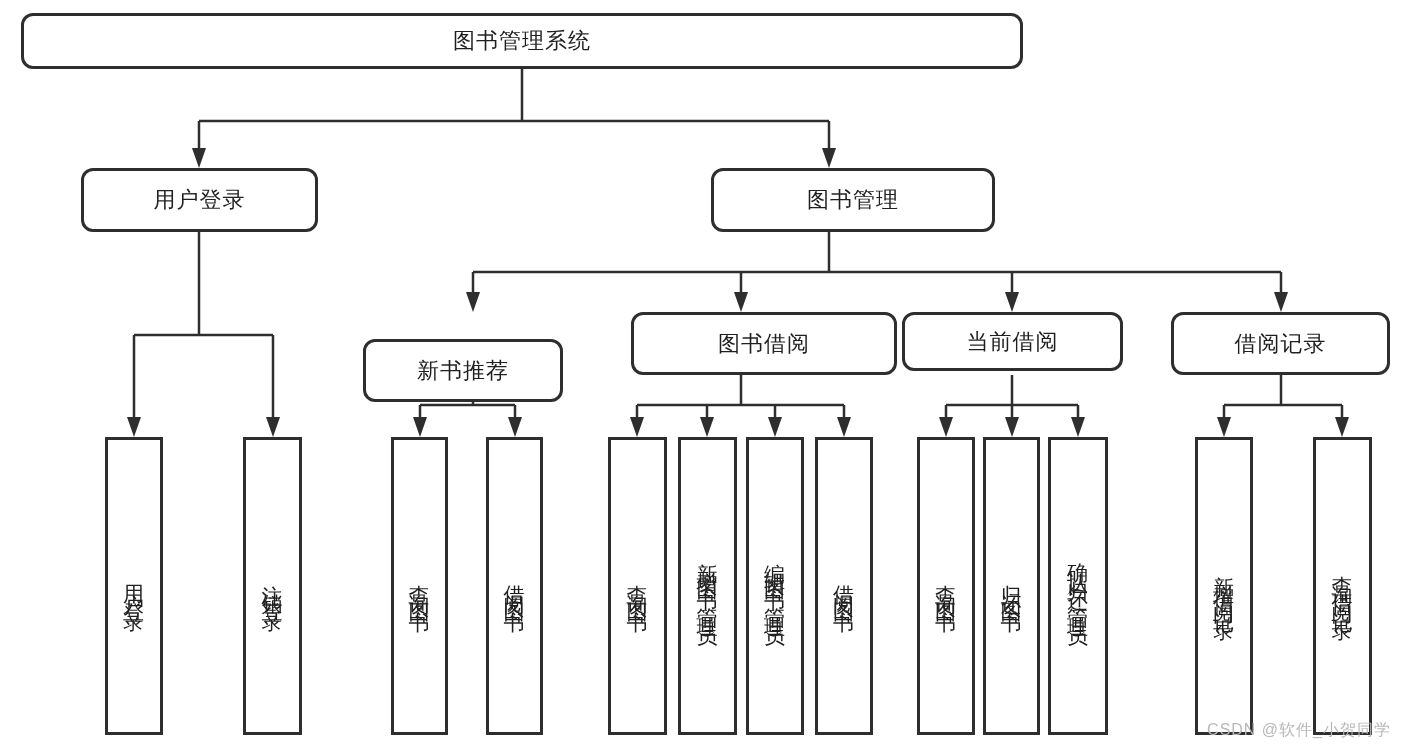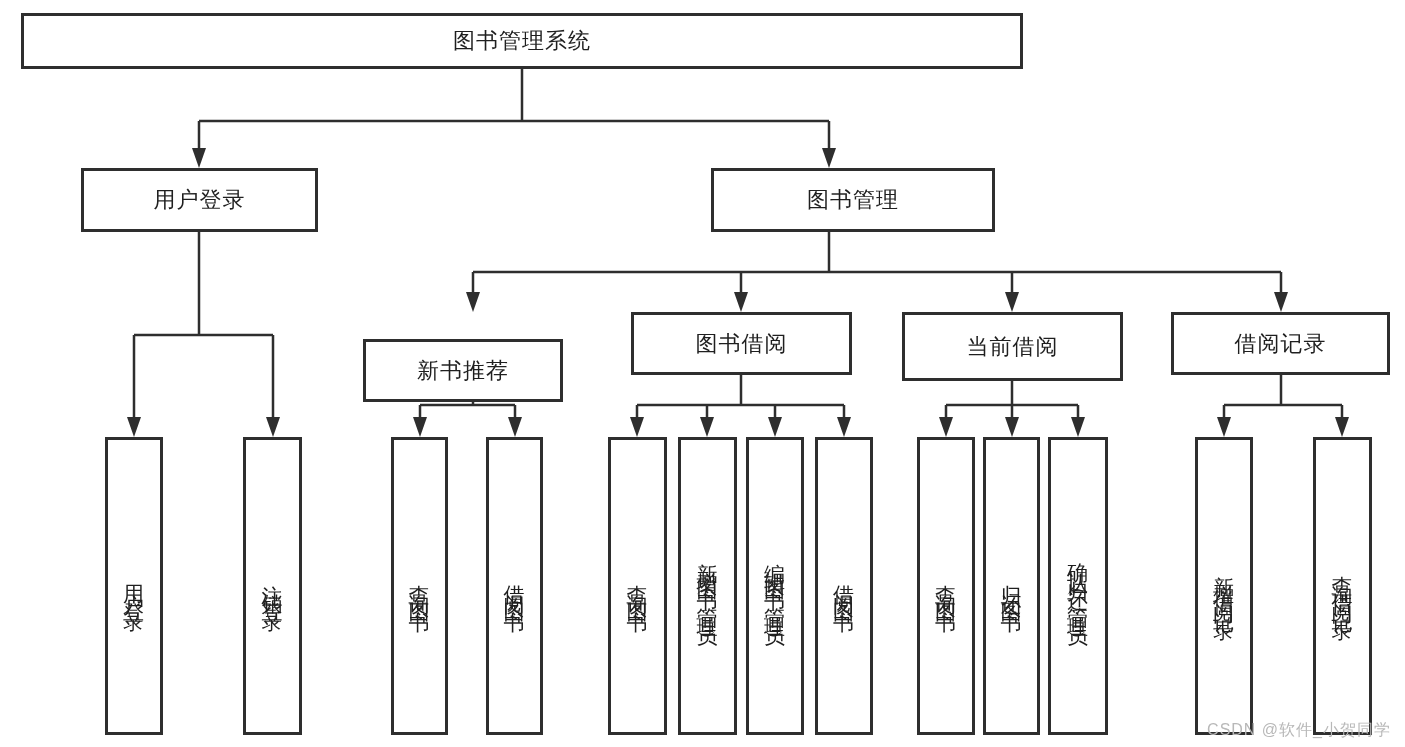--- a/index.html
+++ b/index.html
@@ -19,21 +19,21 @@
   .node {
     position: absolute;
     box-sizing: border-box;
     background: #ffffff;
     border: 3px solid #2e2e2e;
     display: flex;
     align-items: center;
     justify-content: center;
     color: #1f1f1f;
   }
-  .hbox { font-size: 22px; letter-spacing: 1px; }
+  .hbox { font-size: 22px; letter-spacing: 1px; border-radius: 12px; }
   .vbox { font-size: 21px; }
   .vbox .vtext {
     writing-mode: vertical-rl;
     text-orientation: upright;
     letter-spacing: 9px;
     line-height: 1;
     white-space: nowrap;
   }
   .watermark {
     position: absolute;
@@ -82,22 +82,22 @@
       <polygon points="1335,417 1349,417 1342,437"></polygon>
     </g>
   </svg>
 
   <div class="node hbox" style="left:21px; top:13px; width:1002px; height:56px;">图书管理系统</div>
 
   <div class="node hbox" style="left:81px; top:168px; width:237px; height:64px;">用户登录</div>
   <div class="node hbox" style="left:711px; top:168px; width:284px; height:64px;">图书管理</div>
 
   <div class="node hbox" style="left:363px; top:312px; width:200px; height:63px;margin-top:27px;">新书推荐</div>
-  <div class="node hbox" style="left:631px; top:312px; width:221px; height:63px;">图书借阅</div>
-  <div class="node hbox" style="left:902px; top:312px; width:221px; height:69px;">当前借阅</div>
+  <div class="node hbox" style="left:631px; top:312px; width:266px; height:63px;">图书借阅</div>
+  <div class="node hbox" style="left:902px; top:312px; width:221px; height:59px;">当前借阅</div>
   <div class="node hbox" style="left:1171px; top:312px; width:219px; height:63px;text-align:center;">借阅记录</div>
 
   <div class="node vbox" style="left:105px; top:437px; width:58px; height:298px;">
     <span class="vtext">用户登录</span>
   </div>
   <div class="node vbox" style="left:243px; top:437px; width:59px; height:298px;">
     <span class="vtext">注销登录</span>
   </div>
 
   <div class="node vbox" style="left:391px; top:437px; width:57px; height:298px;">

